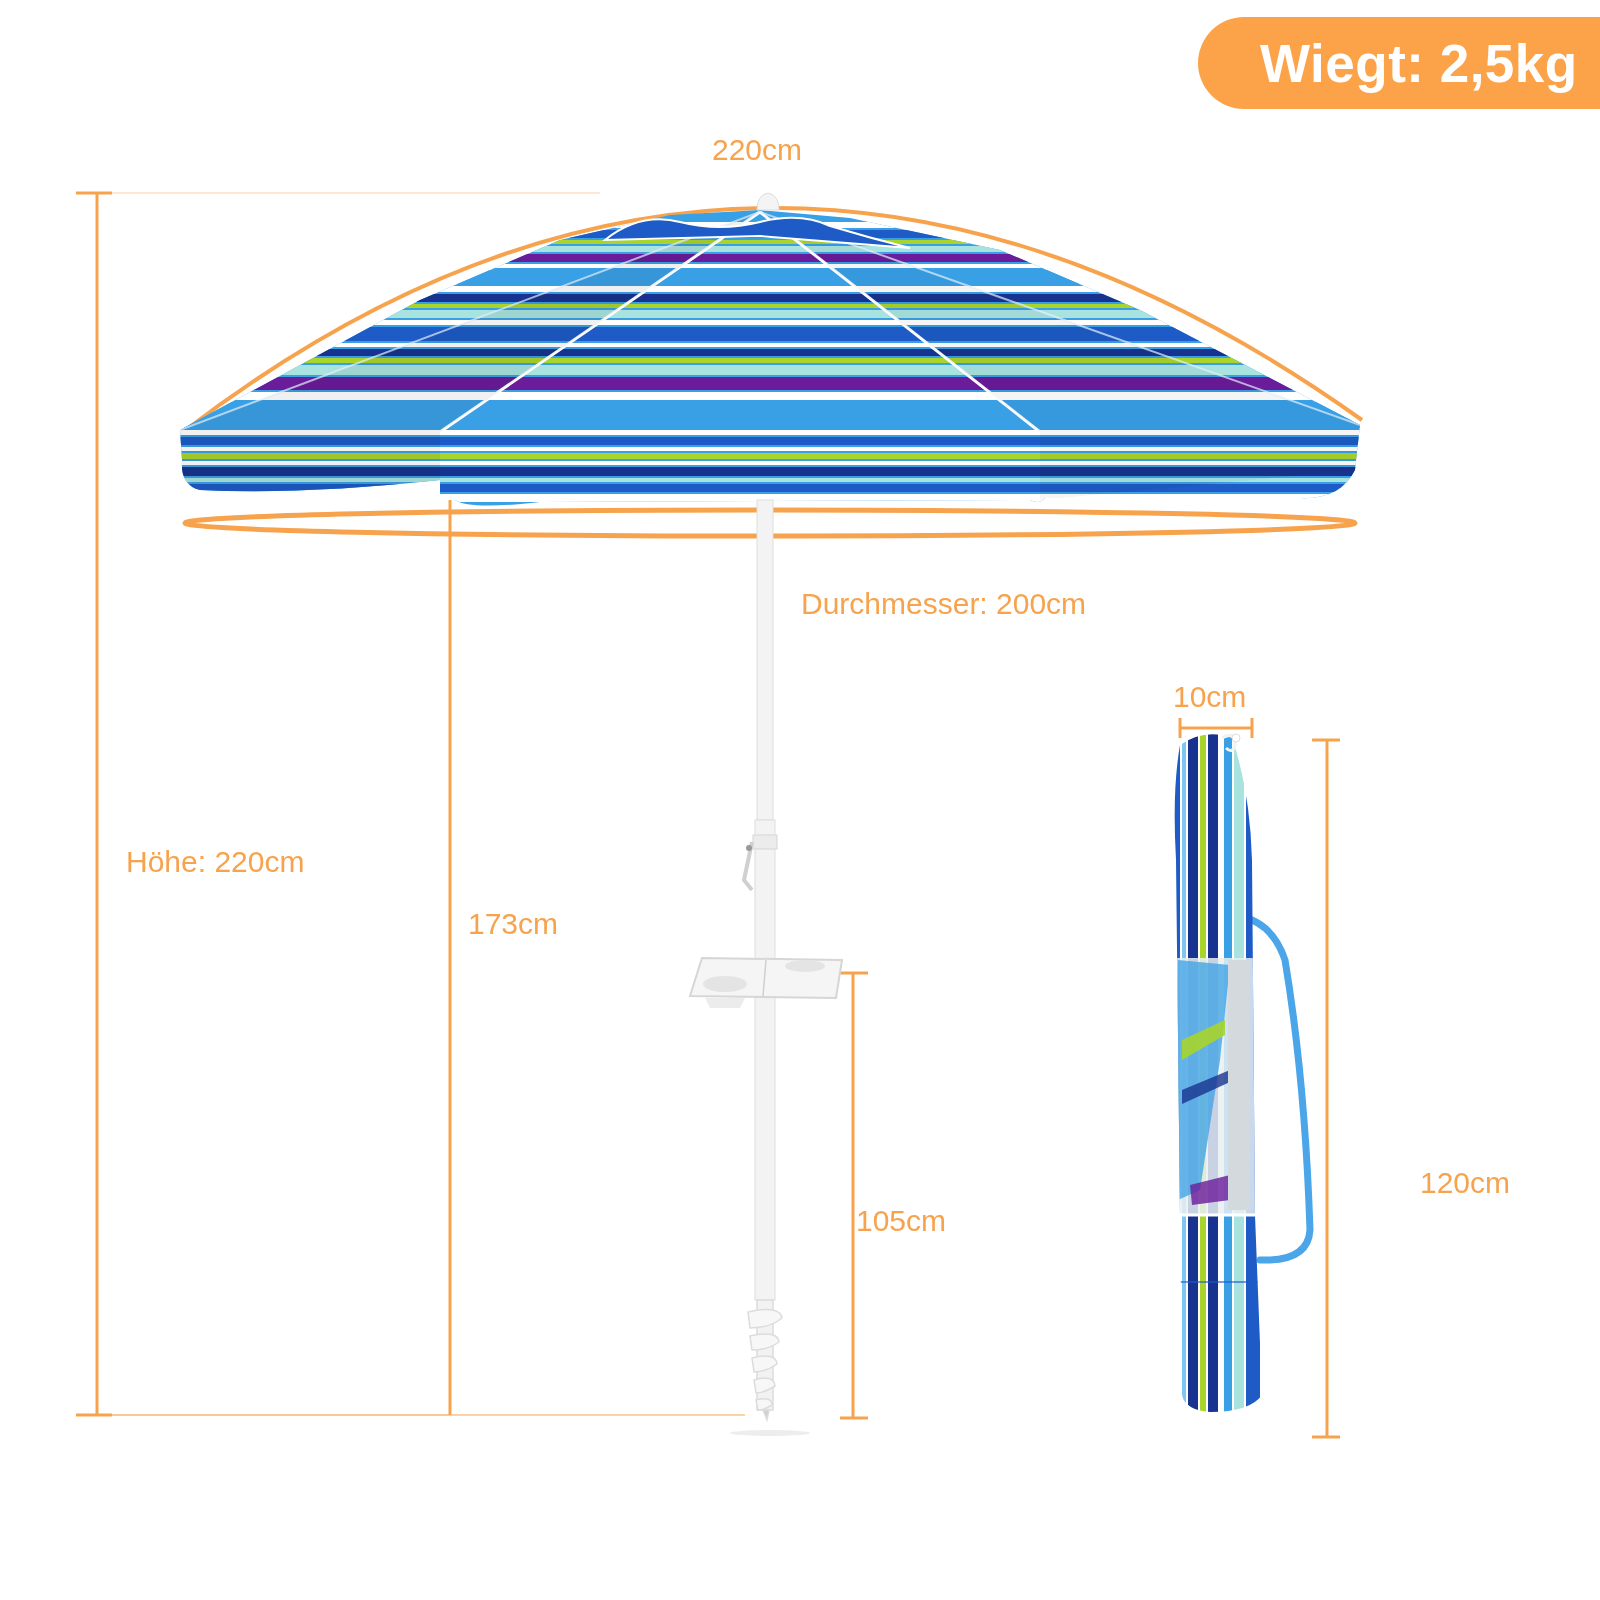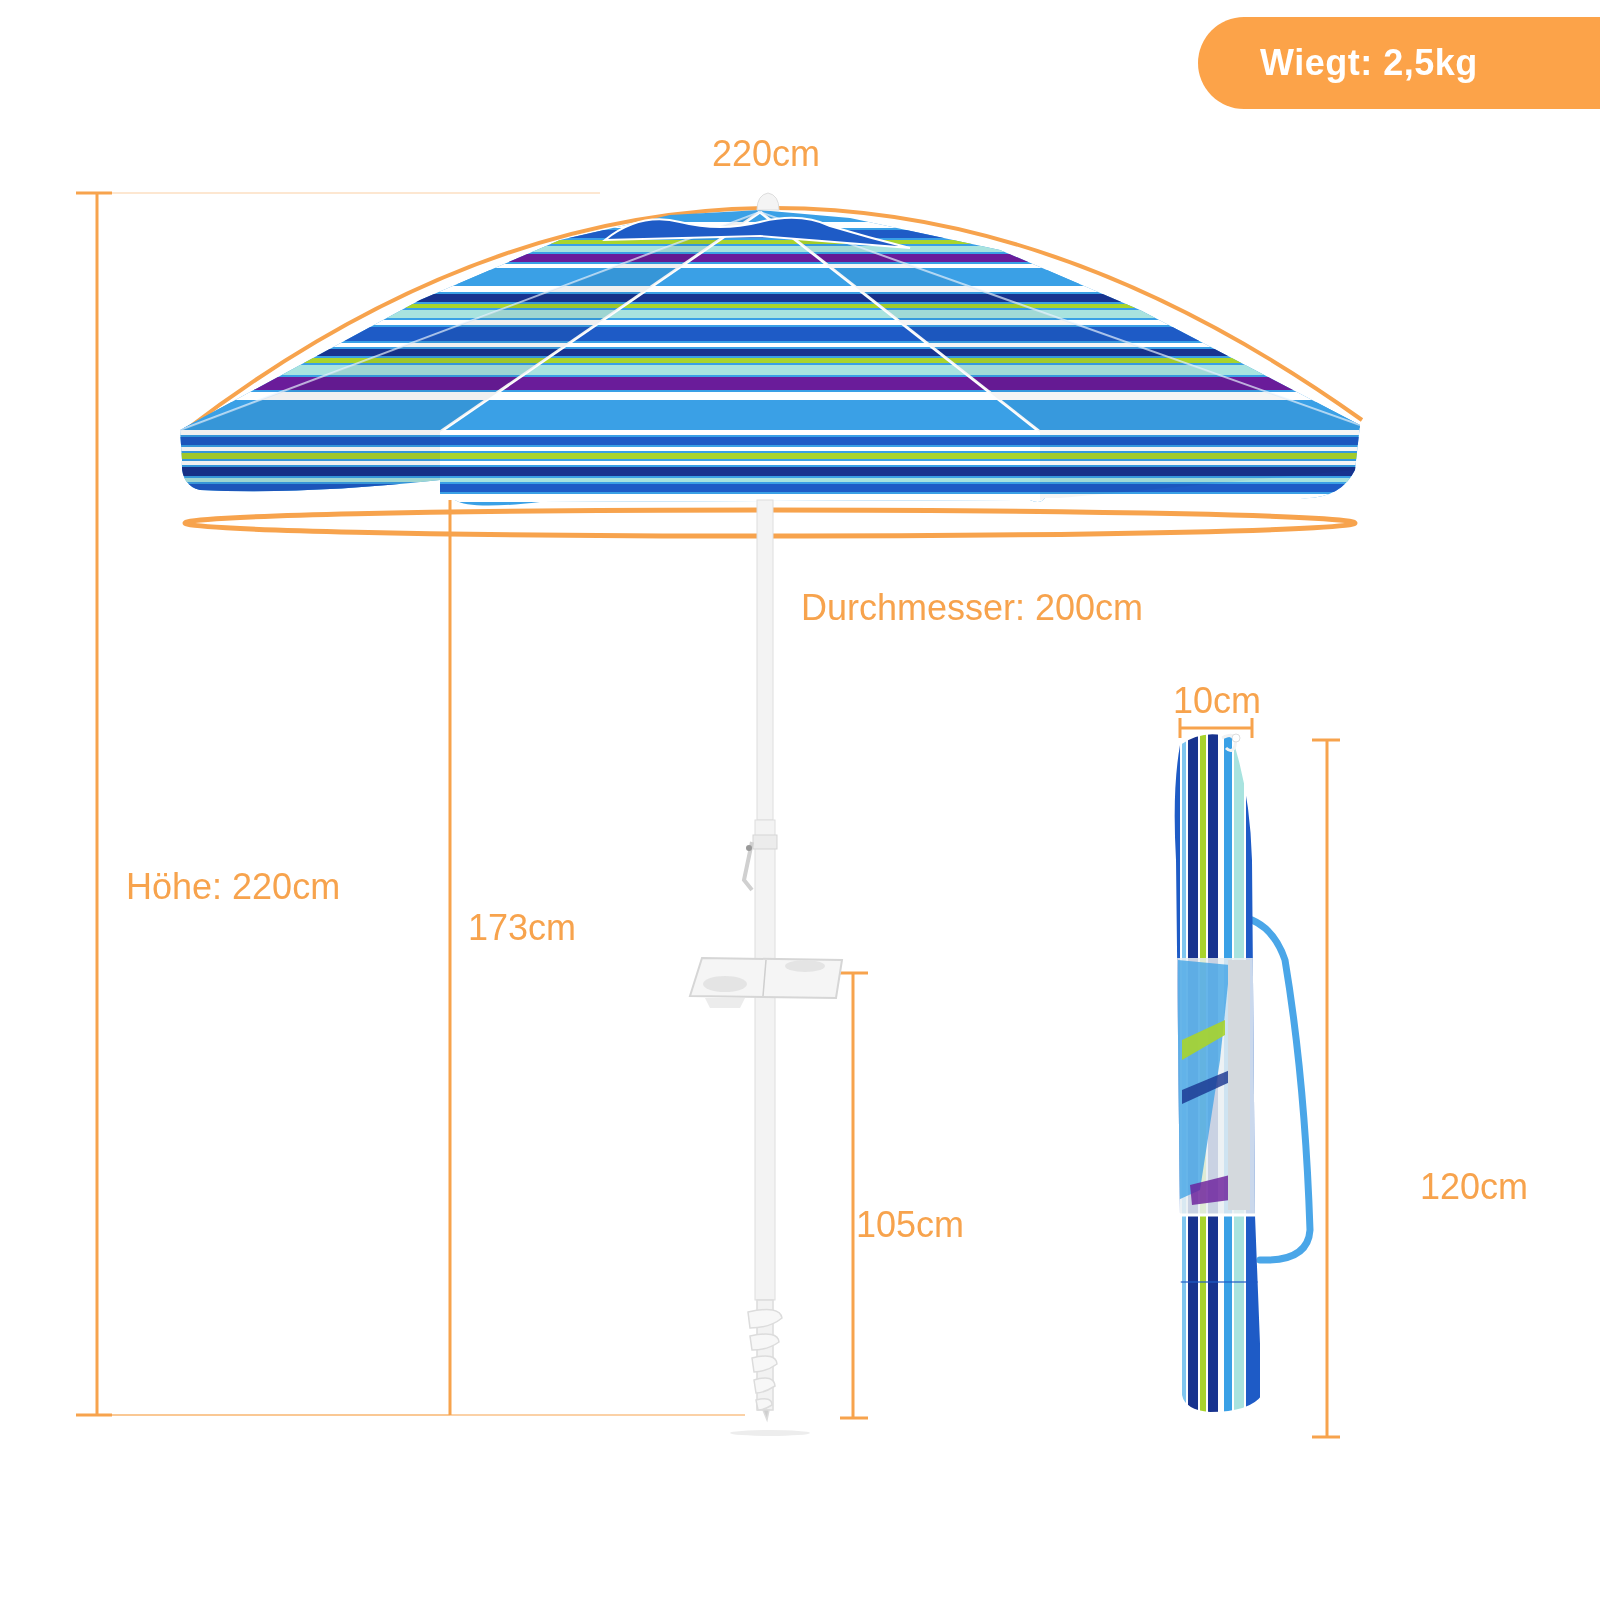--- a/index.html
+++ b/index.html
@@ -4,22 +4,22 @@
 <style>
   html, body { margin: 0; padding: 0; background: #ffffff; }
   body { width: 1600px; height: 1600px; position: relative; overflow: hidden;
          font-family: "Liberation Sans", "DejaVu Sans", sans-serif; }
   .stage { position: absolute; left: 0; top: 0; width: 1600px; height: 1600px; }
   svg.art { position: absolute; left: 0; top: 0; }
   .badge { position: absolute; left: 1198px; top: 17px; width: 402px; height: 92px;
            background: #fca349; border-radius: 46px 0 0 46px;
            display: flex; align-items: center; justify-content: flex-start; box-sizing: border-box;
            padding-left: 62px; }
-  .badge span { color: #ffffff; font-size: 36px; font-weight: bold; letter-spacing: 0.5px; }
-  .label { position: absolute; color: #f7a34d; font-size: 36px; white-space: nowrap; }
+  .badge span { color: #ffffff; font-size: 53px; font-weight: bold; letter-spacing: 0.5px; }
+  .label { position: absolute; color: #f7a34d; font-size: 30px; white-space: nowrap; }
 </style>
 </head>
 <body>
 
 <div class="stage">
 
   <svg class="art" width="1600" height="1600" viewBox="0 0 1600 1600">
     <defs>
       <clipPath id="canopyClip">
         <path d="M180 430 L420 300 L560 240 L670 215 L760 210 L850 218 L1000 250 L1140 310 L1360 425 L1355 470 Q1340 500 1300 498 L1045 498 Q1040 505 1030 500 L540 502 Q470 510 455 500 L440 500 L440 480 Q300 495 200 490 Q180 485 182 460 Z"></path>
@@ -171,19 +171,19 @@
       <circle cx="1236" cy="738" r="4" fill="#ffffff" stroke="#dddddd"></circle>
     </g>
   </svg>
 
   <div class="badge">
     <span>Wiegt: 2,5kg</span>
   </div>
 
   <div class="label" style="left:712px; top:133px;">220cm</div>
   <div class="label" style="left:801px; top:552px;margin-top:35px;">Durchmesser: 200cm</div>
-  <div class="label" style="left:126px; top:866px;text-align:right;">Höhe: 220cm</div>
+  <div class="label" style="left:126px; top:845px;text-align:right;">Höhe: 220cm</div>
   <div class="label" style="left:468px; top:907px;">173cm</div>
   <div class="label" style="left:856px; top:1204px;">105cm</div>
   <div class="label" style="left:1173px; top:680px;">10cm</div>
   <div class="label" style="left:1420px; top:1138px;margin-top:28px;">120cm</div>
 
 </div>
 
 </body></html>

